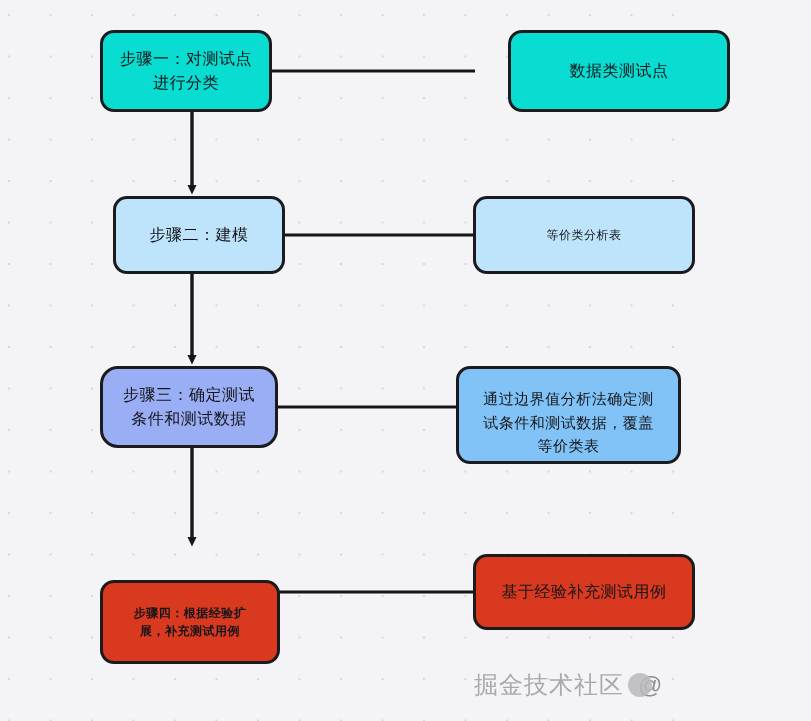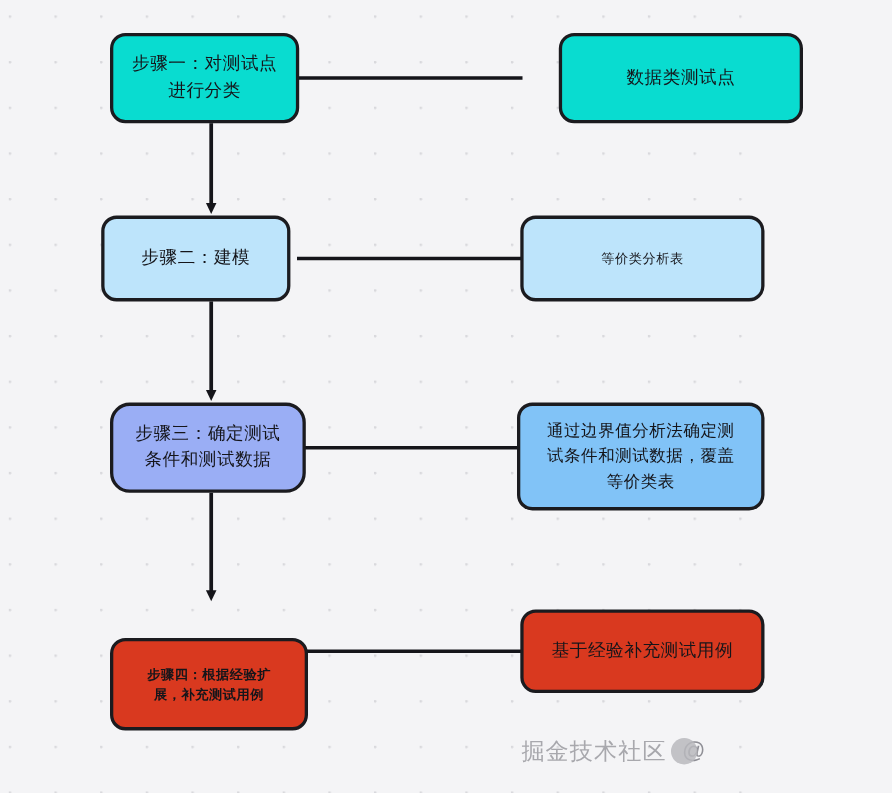--- a/index.html
+++ b/index.html
@@ -68,43 +68,44 @@
   }
   #node-out1 {
     left: 473px; top: 30px;  width: 222px; height: 82px;
     background: #09dcd0;
     font-size: 16px;
     margin-left: 35px;
   }
 
   
   #node-step2 {
-    left: 92px;  top: 196px; width: 172px; height: 78px;
+    left: 113px;  top: 196px; width: 172px; height: 78px;
     background: #bde4fb;
     font-size: 16px;
     justify-content: flex-end;
   }
   #node-out2 {
     left: 473px; top: 196px; width: 222px; height: 78px;
     background: #bde4fb;
     font-size: 12px;
   }
 
   
   #node-step3 {
     left: 100px;  top: 366px; width: 178px; height: 82px;
     background: #9aaef5;
     font-size: 16px;
     border-radius: 18px;
   }
   #node-out3 {
-    left: 470px; top: 366px; width: 225px; height: 98px;
+    left: 456px; top: 366px; width: 225px; height: 98px;
     background: #81c3f7;
     font-size: 15px;
     line-height: 1.55;
+    align-items: flex-end;
   }
 
   
   #node-step4 {
     left: 100px;  top: 580px; width: 180px; height: 84px;
     background: #d9391f;
     font-size: 12px;
     font-weight: bold;
   }
   #node-out4 {
@@ -116,21 +117,21 @@
 
   
   #watermark {
     position: absolute;
     z-index: 3;
     left: 474px;
     top: 669px;
     display: flex;
     align-items: center;
     gap: 6px;
-    font-size: 21px;
+    font-size: 24px;
     color: #a8a8ad;
     letter-spacing: 1px;
     white-space: nowrap;
     user-select: none;
     justify-content: center;
   }
   #watermark .wm-badge {
     width: 24px; height: 24px;
     border-radius: 50%;
     background: #b9b9bd;

